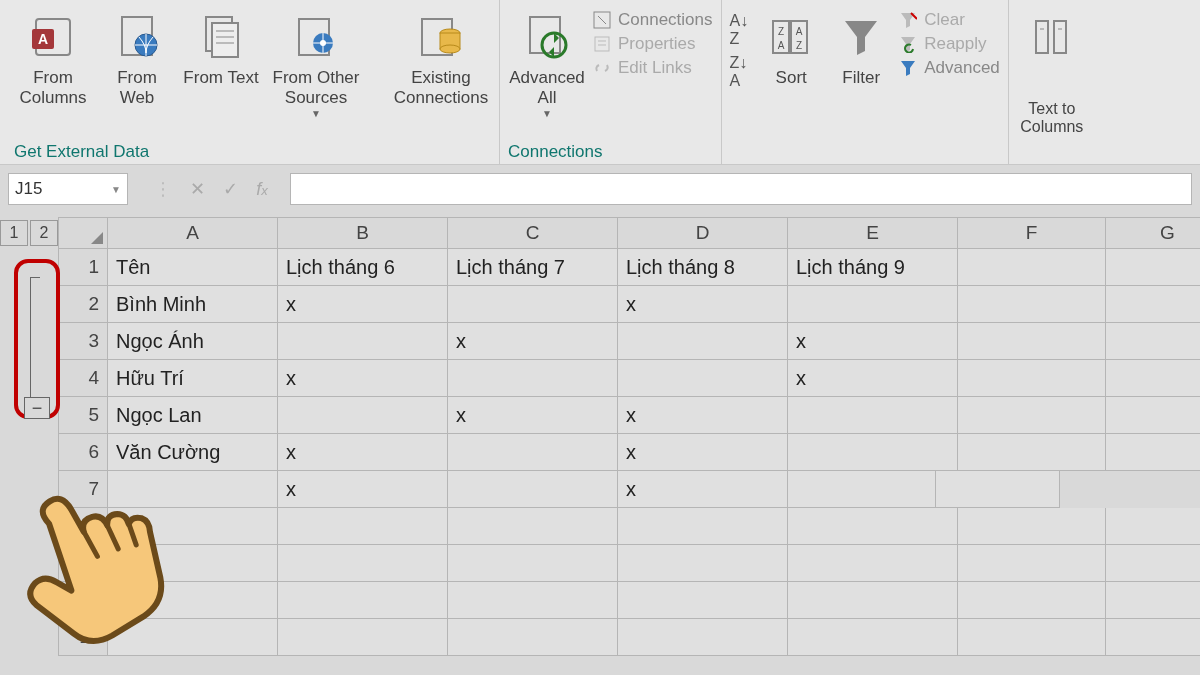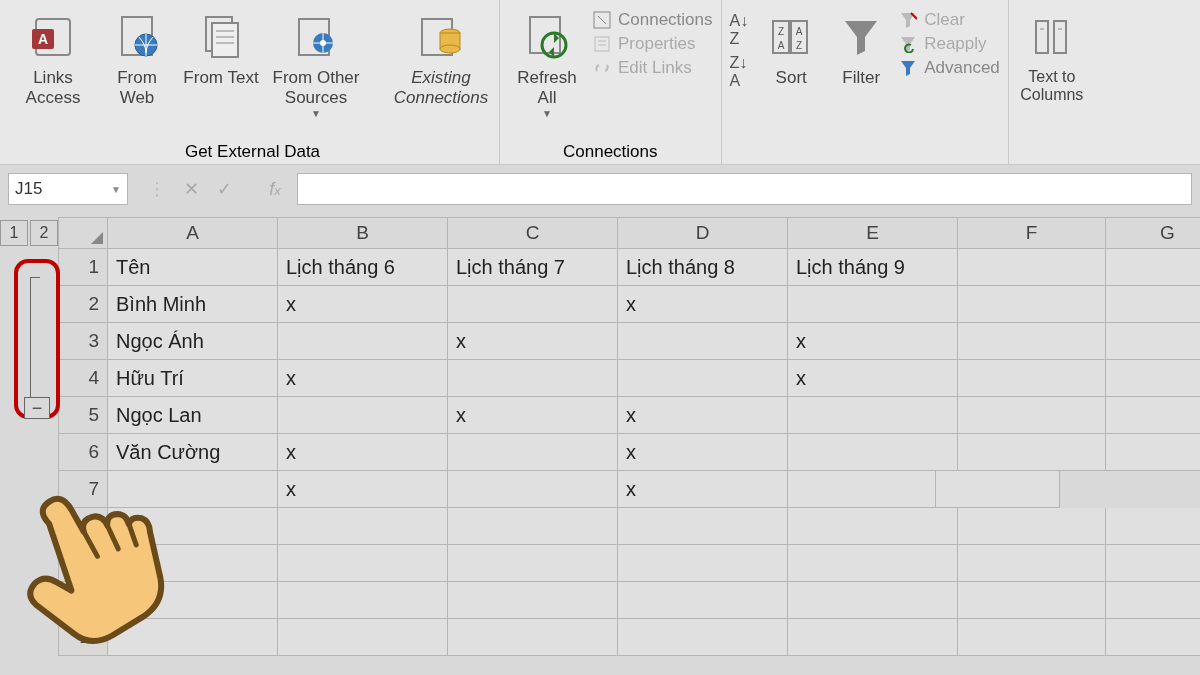--- a/index.html
+++ b/index.html
@@ -2,31 +2,31 @@
 <html><head>
 <meta charset="utf-8">
 <style>
   * { box-sizing: border-box; margin: 0; padding: 0; font-family: "Segoe UI", Tahoma, sans-serif; }
   body { background: #d9d9d9; width: 1200px; height: 675px; overflow: hidden; position: relative; color: #444; }
 
   
   .ribbon { background: #e8e8e8; border-bottom: 1px solid #c8c8c8; display: flex; align-items: stretch; height: 165px; }
   .rgroup { border-right: 1px solid #c8c8c8; display: flex; flex-direction: column; justify-content: space-between; padding: 6px 8px 2px 8px; }
   .rgroup-row { display: flex; align-items: flex-start; gap: 6px; }
-  .rgroup-label { text-align: center; font-size: 17px; color: #000000; padding-top: 3px; }
+  .rgroup-label { text-align: left; font-size: 17px; color: #0f766e; padding-top: 3px; }
   .bigbtn { display: flex; flex-direction: column; align-items: center; justify-content: flex-start; width: 78px; font-size: 17px; color: #444; text-align: center; line-height: 1.15; cursor: default; padding-top: 4px; }
   .bigbtn .icon { height: 54px; display: flex; align-items: center; justify-content: center; margin-bottom: 4px; }
   .bigbtn .caret { font-size: 10px; color: #666; margin-top: 1px; }
   .side-col { display: flex; flex-direction: column; gap: 4px; padding-top: 4px; }
   .smallbtn { display: flex; align-items: center; gap: 6px; font-size: 17px; color: #888; cursor: default; white-space: nowrap; }
   .smallbtn .sicon { width: 20px; height: 20px; display: flex; align-items: center; justify-content: center; }
   .disabled { color: #aaa; }
 
   
-  .fbar { display: flex; align-items: center; height: 42px; padding: 6px 8px 0 8px; gap: 10px; }
+  .fbar { display: flex; align-items: center; height: 42px; padding: 6px 8px 0 8px; gap: 16px; }
   .namebox { width: 120px; height: 32px; border: 1px solid #b5b5b5; background: #fff; display: flex; align-items: center; justify-content: space-between; padding: 0 6px; font-size: 17px; color: #333; }
   .namebox .dd { color: #888; font-size: 10px; }
   .fbar-btns { display: flex; align-items: center; gap: 18px; color: #aaa; font-size: 18px; margin-left: 10px; }
   .fxbox { flex: 1; height: 32px; border: 1px solid #b5b5b5; background: #fff; margin-left: 6px; }
 
   
   .sheet-wrap { display: flex; padding-top: 10px; }
   .outline-pane { width: 80px; display: flex; flex-direction: column; align-items: center; position: relative; }
   .outline-headers { display: flex; gap: 2px; height: 32px; align-items: center; }
   .outline-headers .ob { width: 28px; height: 26px; border: 1px solid #999; background: #d9d9d9; font-size: 16px; display: flex; align-items: center; justify-content: center; }
@@ -59,21 +59,21 @@
   <div class="rgroup" style="padding-left:14px;">
     <div class="rgroup-row">
       <div class="bigbtn">
         <span class="icon">
           <svg width="46" height="44">
               <rect x="6" y="4" width="34" height="36" rx="3" fill="none" stroke="#888" stroke-width="2"></rect>
               <rect x="2" y="14" width="22" height="20" rx="2" fill="#a4373a"></rect>
               <text x="13" y="29" font-size="14" fill="#fff" text-anchor="middle" font-weight="bold">A</text>
             </svg>
         </span>
-        <span>Links Access</span>
+        <span>From Columns</span>
       </div>
       <div class="bigbtn">
         <span class="icon">
           <svg width="46" height="44">
               <rect x="8" y="2" width="30" height="38" fill="none" stroke="#888" stroke-width="2"></rect>
               <circle cx="32" cy="30" r="11" fill="#3a7bbf" stroke="#2a5a8f"></circle>
               <path d="M21 30 h22 M32 19 v22 M25 22 q7 8 7 16 M39 22 q-7 8 -7 16" stroke="#fff" stroke-width="1" fill="none"></path>
             </svg>
         </span>
         <span>From Web</span>
@@ -97,21 +97,21 @@
               <circle cx="30" cy="28" r="10" fill="#3a7bbf"></circle>
               <circle cx="30" cy="28" r="3" fill="#fff"></circle>
               <line x1="30" y1="18" x2="30" y2="38" stroke="#fff"></line>
               <line x1="20" y1="28" x2="40" y2="28" stroke="#fff"></line>
             </svg>
         </span>
         <span>From Other Sources</span>
         <span class="caret">▼</span>
       </div>
       <div style="width:1px;background:#c8c8c8;margin:0 6px;"></div>
-      <div class="bigbtn" style="width:100px;font-style:italic;">
+      <div class="bigbtn" style="width:100px;">
         <span class="icon">
           <svg width="46" height="44">
               <rect x="4" y="4" width="30" height="36" fill="none" stroke="#888" stroke-width="2"></rect>
               <ellipse cx="32" cy="18" rx="10" ry="4" fill="#e8b84a" stroke="#b88a1a"></ellipse>
               <rect x="22" y="18" width="20" height="16" fill="#e8b84a" stroke="#b88a1a"></rect>
               <ellipse cx="32" cy="34" rx="10" ry="4" fill="#e8b84a" stroke="#b88a1a"></ellipse>
             </svg>
         </span>
         <span>Existing Connections</span>
       </div>
@@ -122,21 +122,21 @@
   <div class="rgroup">
     <div class="rgroup-row">
       <div class="bigbtn">
         <span class="icon">
           <svg width="46" height="44">
               <rect x="6" y="2" width="30" height="36" fill="none" stroke="#888" stroke-width="2"></rect>
               <circle cx="30" cy="30" r="12" fill="none" stroke="#2a7a2a" stroke-width="3"></circle>
               <path d="M30 18 l5 5 -5 5 M30 42 l-5 -5 5 -5" fill="#2a7a2a"></path>
             </svg>
         </span>
-        <span>Refresh All</span>
+        <span>Advanced All</span>
         <span class="caret">▼</span>
       </div>
       <div class="side-col">
         <div class="smallbtn">
           <span class="sicon">
               <svg width="18" height="18">
                 <rect x="1" y="1" width="16" height="16" fill="none" stroke="#888"></rect>
                 <line x1="5" y1="5" x2="13" y2="13" stroke="#888"></line>
               </svg>
             </span>
@@ -218,21 +218,21 @@
               </svg>
             </span>
           <span>Advanced</span>
         </div>
       </div>
     </div>
   </div>
 
   <div class="rgroup" style="border-right:none;">
     <div class="rgroup-row">
-      <div class="bigbtn" style="width:70px;">
+      <div class="bigbtn" style="width:70px;gap:32px;">
         <span class="icon">
           <svg width="40" height="44">
               <rect x="4" y="6" width="12" height="32" fill="none" stroke="#888" stroke-width="2"></rect>
               <rect x="22" y="6" width="12" height="32" fill="none" stroke="#888" stroke-width="2"></rect>
               <line x1="8" y1="14" x2="12" y2="14" stroke="#888"></line>
               <line x1="26" y1="14" x2="30" y2="14" stroke="#888"></line>
             </svg>
         </span>
         <span style="font-size:16px;">Text to Columns</span>
       </div>
@@ -243,21 +243,21 @@
 
 <div class="fbar">
   <div class="namebox">
     <span>J15</span>
     <span class="dd">▼</span>
   </div>
   <div class="fbar-btns">
     <span style="color:#bbb;">⋮</span>
     <span>✕</span>
     <span>✓</span>
-    <span style="font-style:italic;margin-left:19px;">f<span style="font-size:13px;">x</span></span>
+    <span style="font-style:italic;">f<span style="font-size:13px;">x</span></span>
   </div>
   <div class="fxbox"></div>
 </div>
 
 <div class="sheet-wrap">
   <div class="outline-pane">
     <div class="outline-headers">
       <div class="ob">1</div>
       <div class="ob">2</div>
     </div>

